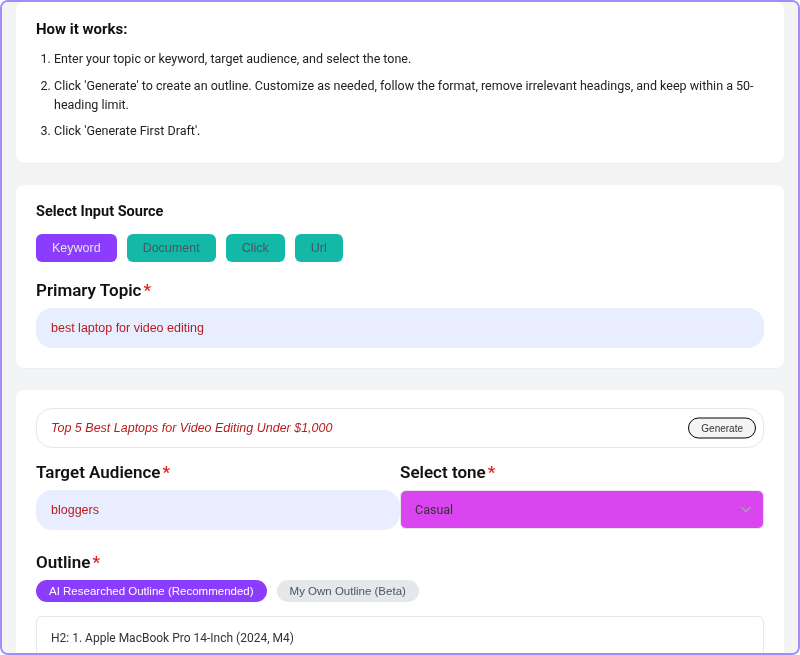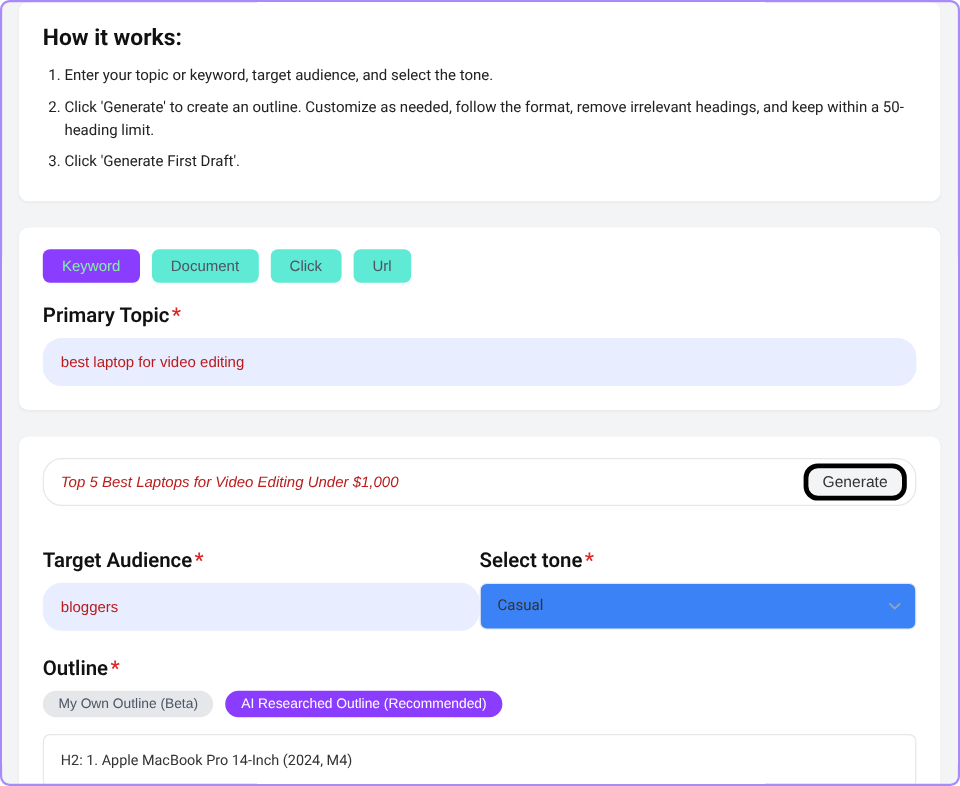--- a/index.html
+++ b/index.html
@@ -21,21 +21,21 @@
 }
 .card {
   background: #fff;
   border-radius: 8px;
   padding: 18px 20px 20px 20px;
   margin-bottom: 22px;
   box-shadow: 0 1px 2px rgba(0,0,0,0.04);
 }
 .card.compact { padding-bottom: 14px; }
 h3.how-title {
-  font-size: 19px;
+  font-size: 15px;
   font-weight: 700;
   color: #111;
   margin-bottom: 12px;
 }
 ol.steps {
   list-style: decimal;
   padding-left: 18px;
 }
 ol.steps li {
   font-size: 12.5px;
@@ -47,26 +47,26 @@
   font-size: 14.5px;
   font-weight: 700;
   color: #111;
   margin-bottom: 14px;
 }
 .tab-row { display: flex; gap: 10px; margin-bottom: 18px; }
 .tab {
   padding: 7px 16px;
   border-radius: 6px;
   font-size: 12.5px;
-  background: #5eead4;
+  background: #14b8a6;
   color: #4b5563;
   border: none;
   cursor: pointer;
 }
-.tab.active { background: #8b3dff; color: #86efac; text-align: center; }
+.tab.active { background: #8b3dff; color: #e5e5e5; text-align: center; }
 .field-label {
   font-size: 17px;
   font-weight: 600;
   color: #111;
   margin-bottom: 8px;
   display: block;
 }
 .req { color: #dc2626; margin-left: 2px; }
 .text-input {
   width: 100%;
@@ -78,39 +78,39 @@
 }
 .text-input.blue { background: #e8edff; border-color: #e8edff; }
 .text-input.white { background: #fff; }
 .title-row { position: relative; }
 .title-row .text-input { padding-right: 90px; font-style: italic; }
 .gen-btn {
   position: absolute;
   right: 8px;
   top: 50%;
   transform: translateY(-50%);
-  font-size: 13px;
+  font-size: 10px;
   padding: 4px 12px;
   border-radius: 12px;
-  border: 4px solid #000000;
+  border: 1px solid #000000;
   background: #f3f4f6;
   color: #333;
   cursor: pointer;
 }
-.row2 { display: flex; margin-top: 36px; }
+.row2 { display: flex; margin-top: 14px; }
 .col { flex: 1; }
 .select-wrap { position: relative; }
 .select-input {
   width: 100%;
   border: 1px solid #e5e7eb;
   border-radius: 6px;
   padding: 11px 14px;
   font-size: 12.5px;
   color: #333;
-  background: #3b82f6;
+  background: #d946ef;
   appearance: none;
   cursor: pointer;
 }
 .chev {
   position: absolute;
   right: 12px;
   top: 50%;
   transform: translateY(-50%);
   pointer-events: none;
   color: #9ca3af;
@@ -147,20 +147,21 @@
   <div class="card compact">
     <h3 class="how-title">How it works:</h3>
     <ol class="steps">
       <li>Enter your topic or keyword, target audience, and select the tone.</li>
       <li>Click 'Generate' to create an outline. Customize as needed, follow the format, remove irrelevant headings, and keep within a 50-heading limit.</li>
       <li>Click 'Generate First Draft'.</li>
     </ol>
   </div>
 
   <div class="card">
+    <div class="section-title">Select Input Source</div>
     <div class="tab-row">
       <button class="tab active">Keyword</button>
       <button class="tab">Document</button>
       <button class="tab">Click</button>
       <button class="tab">Url</button>
     </div>
     <label class="field-label">
       <span>Primary Topic</span><span class="req">*</span>
     </label>
     <input class="text-input blue" value="best laptop for video editing" style="">
@@ -192,22 +193,22 @@
           </span>
         </div>
       </div>
     </div>
 
     <div class="mt">
       <label class="field-label">
         <span>Outline</span><span class="req">*</span>
       </label>
       <div class="pill-row">
+        <button class="pill active">AI Researched Outline (Recommended)</button>
         <button class="pill">My Own Outline (Beta)</button>
-        <button class="pill active">AI Researched Outline (Recommended)</button>
       </div>
       <div class="outline-box">
         <div class="line">H2: 1. Apple MacBook Pro 14-Inch (2024, M4)</div>
 
       </div>
     </div>
   </div>
 
 </div>
 

